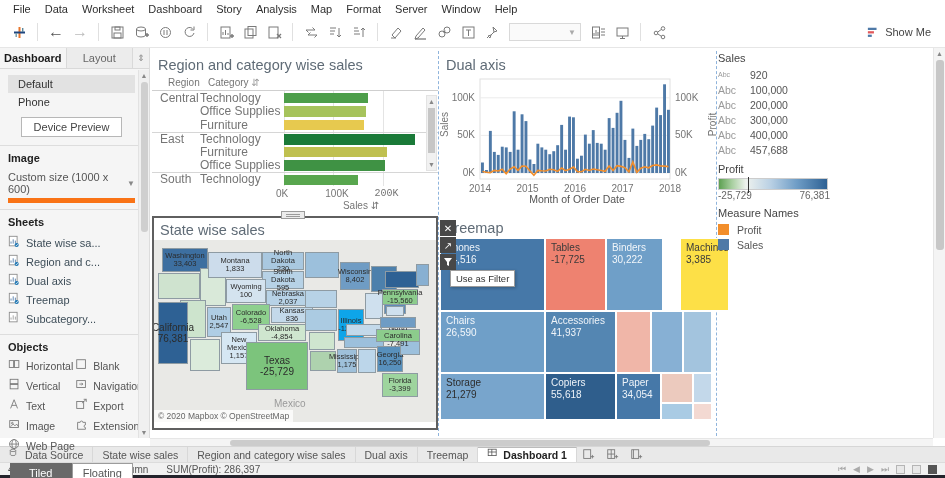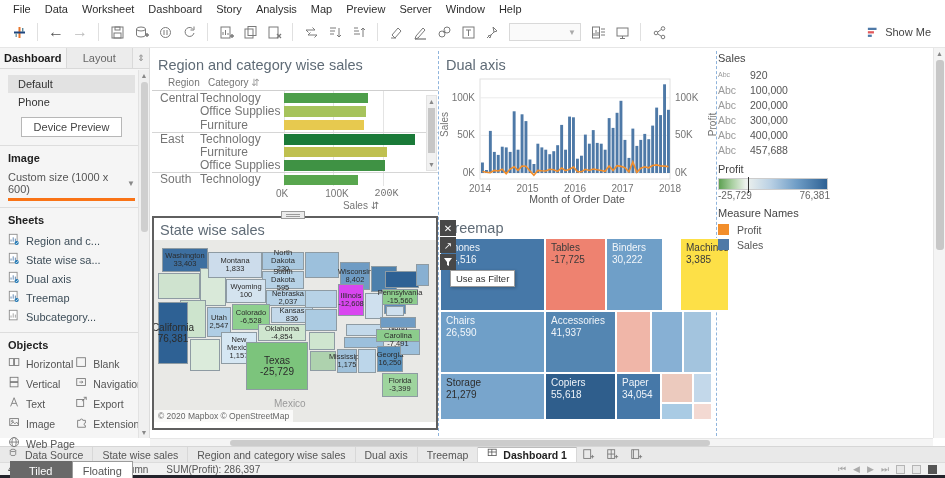--- a/index.html
+++ b/index.html
@@ -27,21 +27,21 @@
   .side-tabs { display:flex; border-bottom:1px solid #d9d9d9; background:#f0f0f0; }
   .side-tab { flex:1; text-align:center; padding:4px 2px; color:#666; border-right:1px solid #d9d9d9; background:#ececec; }
   .side-tab.active { background:#f5f5f5; color:#1a1a1a; font-weight:bold; }
   .side-collapse { width:16px; display:flex; align-items:center; justify-content:center; color:#888; font-size:9px; }
   .side-content { padding:6px 14px 0 8px; }
   .side-row { padding:3px 0 3px 10px; color:#333; }
   .side-row.selected { background:#e2e2e2; }
   .device-btn { display:block; margin:6px auto 8px; padding:3px 12px; background:#fff; border:1px solid #b7b7b7; color:#444; font-size:11px; }
   .side-divider { border-top:1px solid #ddd; margin:6px -8px 6px -8px; }
   .side-h { font-weight:bold; color:#222; margin:4px 0 5px; }
-  .size-select { color:#555; padding:2px 0 3px; border-bottom:3px solid #f97316; display:flex; justify-content:space-between; align-items:center; }
+  .size-select { color:#555; padding:2px 0 3px; border-bottom:5px solid #f97316; display:flex; justify-content:space-between; align-items:center; }
   .sheet-item { display:flex; align-items:center; gap:5px; padding:2px 0; color:#3d4d58; }
   .obj-grid { display:grid; grid-template-columns:1fr 1fr; row-gap:5px; column-gap:2px; }
   .obj-item { display:flex; align-items:center; gap:5px; color:#555; font-size:10.5px; }
   .tile-float { display:flex; margin:10px 2px 8px; }
   .tf-btn { flex:1; text-align:center; padding:3px 0; border:1px solid #9c9c9c; background:#fff; color:#555; }
   .tf-btn.active { background:#696969; color:#fff; border-color:#696969; }
   .side-scroll { position:absolute; right:0; top:22px; bottom:0; width:11px; background:#f0f0f0; border-left:1px solid #e2e2e2; }
   .scroll-arrow { height:11px; text-align:center; font-size:7px; color:#888; line-height:11px; }
   .side-thumb { position:absolute; top:12px; left:2px; width:7px; height:150px; background:#cfcfcf; border-radius:3px; }
 
@@ -126,21 +126,21 @@
 <div class="app">
 
   <div class="menubar" id="menubar">
       <span class="menu-item">File</span>
       <span class="menu-item">Data</span>
       <span class="menu-item">Worksheet</span>
       <span class="menu-item">Dashboard</span>
       <span class="menu-item">Story</span>
       <span class="menu-item">Analysis</span>
       <span class="menu-item">Map</span>
-      <span class="menu-item">Preview</span>
+      <span class="menu-item">Format</span>
       <span class="menu-item">Server</span>
       <span class="menu-item">Window</span>
       <span class="menu-item">Help</span>
     </div>
 
   <div class="toolbar" id="toolbar">
       <span class="tb-icon">
         <svg xmlns="http://www.w3.org/2000/svg" width="15" height="15" viewBox="0 0 15 15">
           <g>
             <rect x="6.5" y="2" width="2" height="11" fill="#e8762c"></rect>
@@ -347,32 +347,32 @@
         <div id="sheet-list">
             <div class="sheet-item">
               <span><svg xmlns="http://www.w3.org/2000/svg" width="13" height="13" viewBox="0 0 15 15">
                   <g>
                     <rect x="1.5" y="1.5" width="9" height="11" fill="#fff" stroke="#8a8a8a"></rect>
                     <path d="M3.5 10 v-2.5 M6 10 v-5 M8.5 10 v-3.5" stroke="#4e79a7"></path>
                     <circle cx="10" cy="11.5" r="2.4" fill="#1f77b4"></circle>
                     <path d="M9 11.5 l0.8 0.9 1.4 -1.8" stroke="#fff" fill="none" stroke-width="0.9"></path>
                   </g>
                 </svg></span>
-              <span>Region and c...</span>
+              <span>State wise sa...</span>
             </div>
             <div class="sheet-item">
               <span><svg xmlns="http://www.w3.org/2000/svg" width="13" height="13" viewBox="0 0 15 15">
                   <g>
                     <rect x="1.5" y="1.5" width="9" height="11" fill="#fff" stroke="#8a8a8a"></rect>
                     <path d="M3.5 10 v-2.5 M6 10 v-5 M8.5 10 v-3.5" stroke="#4e79a7"></path>
                     <circle cx="10" cy="11.5" r="2.4" fill="#1f77b4"></circle>
                     <path d="M9 11.5 l0.8 0.9 1.4 -1.8" stroke="#fff" fill="none" stroke-width="0.9"></path>
                   </g>
                 </svg></span>
-              <span>State wise sa...</span>
+              <span>Region and c...</span>
             </div>
             <div class="sheet-item">
               <span><svg xmlns="http://www.w3.org/2000/svg" width="13" height="13" viewBox="0 0 15 15">
                   <g>
                     <rect x="1.5" y="1.5" width="9" height="11" fill="#fff" stroke="#8a8a8a"></rect>
                     <path d="M3.5 10 v-2.5 M6 10 v-5 M8.5 10 v-3.5" stroke="#4e79a7"></path>
                     <circle cx="10" cy="11.5" r="2.4" fill="#1f77b4"></circle>
                     <path d="M9 11.5 l0.8 0.9 1.4 -1.8" stroke="#fff" fill="none" stroke-width="0.9"></path>
                   </g>
                 </svg></span>
@@ -722,21 +722,21 @@
               <span>Texas</span>
               <span>-25,729</span>
             </div>
             <div class="state" style="left: 151px; top: 12px; width: 34px; height: 26px; background: rgb(156, 192, 220);"></div>
             <div class="state" style="left: 186px; top: 22px; width: 30px; height: 28px; background: rgb(111, 156, 196);">
               <span>Wisconsin</span>
               <span>8,402</span>
             </div>
             <div class="state" style="left: 217px; top: 26px; width: 26px; height: 26px; background: rgb(77, 128, 172);"></div>
             <div class="state" style="left: 151px; top: 50px; width: 32px; height: 18px; background: rgb(183, 210, 230);"></div>
-            <div class="state" style="left: 184px; top: 44px; width: 26px; height: 32px; background: #d946ef;">
+            <div class="state" style="left: 184px; top: 69px; width: 26px; height: 32px; background: #0ea5e9;">
               <span>Illinois</span>
               <span>-12,608</span>
             </div>
             <div class="state" style="left: 211px; top: 53px; width: 18px; height: 26px; background: rgb(207, 224, 238);"></div>
             <div class="state" style="left: 230px; top: 50px; width: 22px; height: 24px; background: rgb(94, 140, 184);"></div>
             <div class="state" style="left: 151px; top: 69px; width: 32px; height: 22px; background: rgb(171, 203, 226);"></div>
             <div class="state" style="left: 192px; top: 84px; width: 36px; height: 12px; background: rgb(195, 217, 234);"></div>
             <div class="state" style="left: 190px; top: 97px; width: 40px; height: 11px; background: rgb(156, 192, 220);"></div>
             <div class="state" style="left: 155px; top: 92px; width: 26px; height: 18px; background: rgb(207, 230, 207);"></div>
             <div class="state" style="left: 156px; top: 111px; width: 26px; height: 20px; background: rgb(174, 210, 174);"></div>

